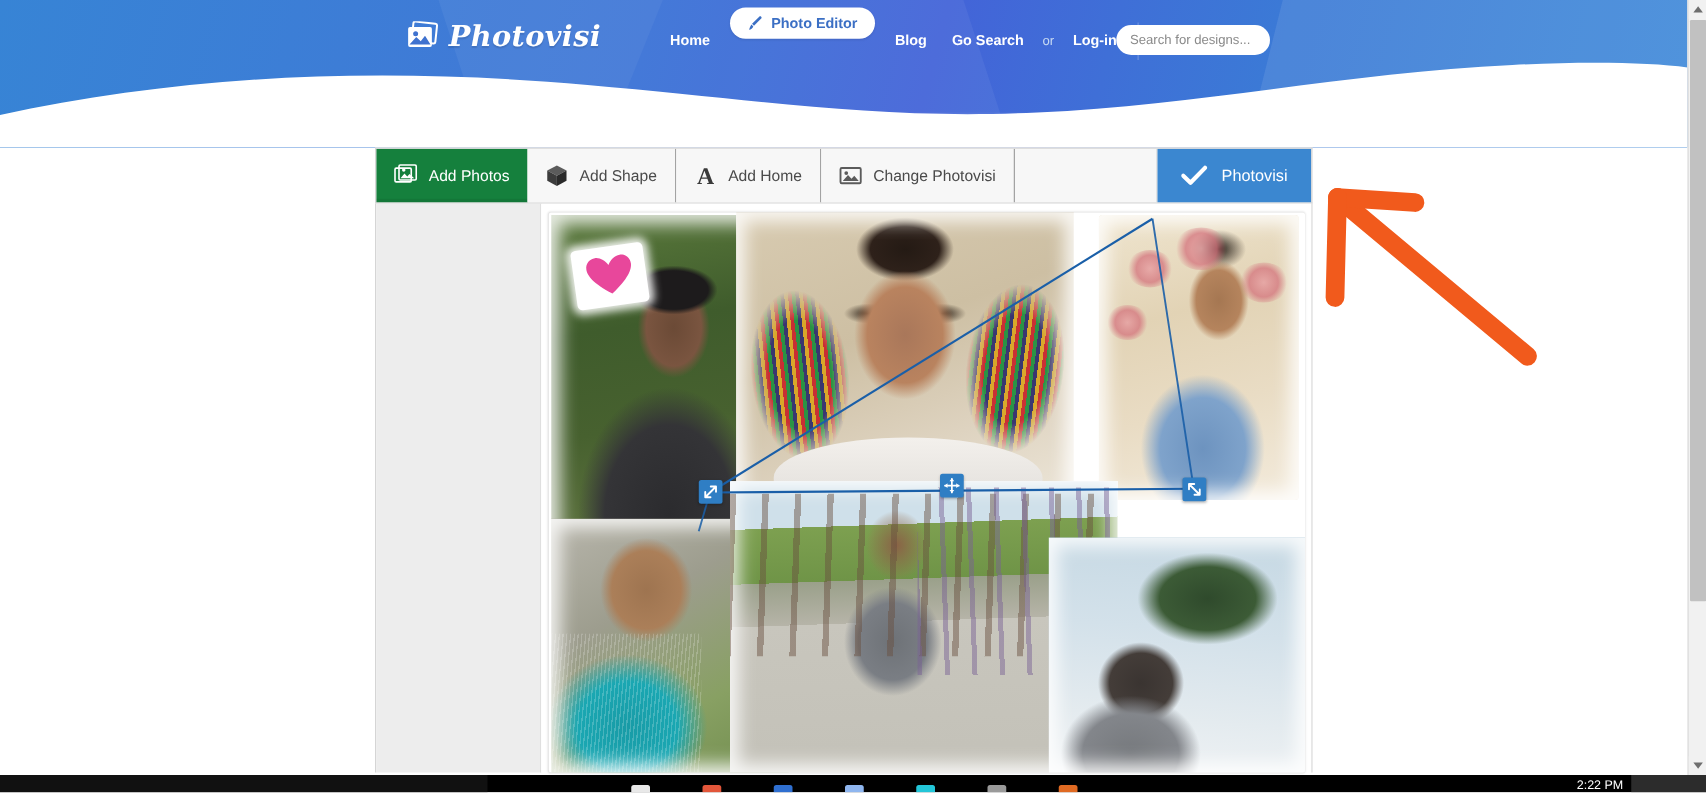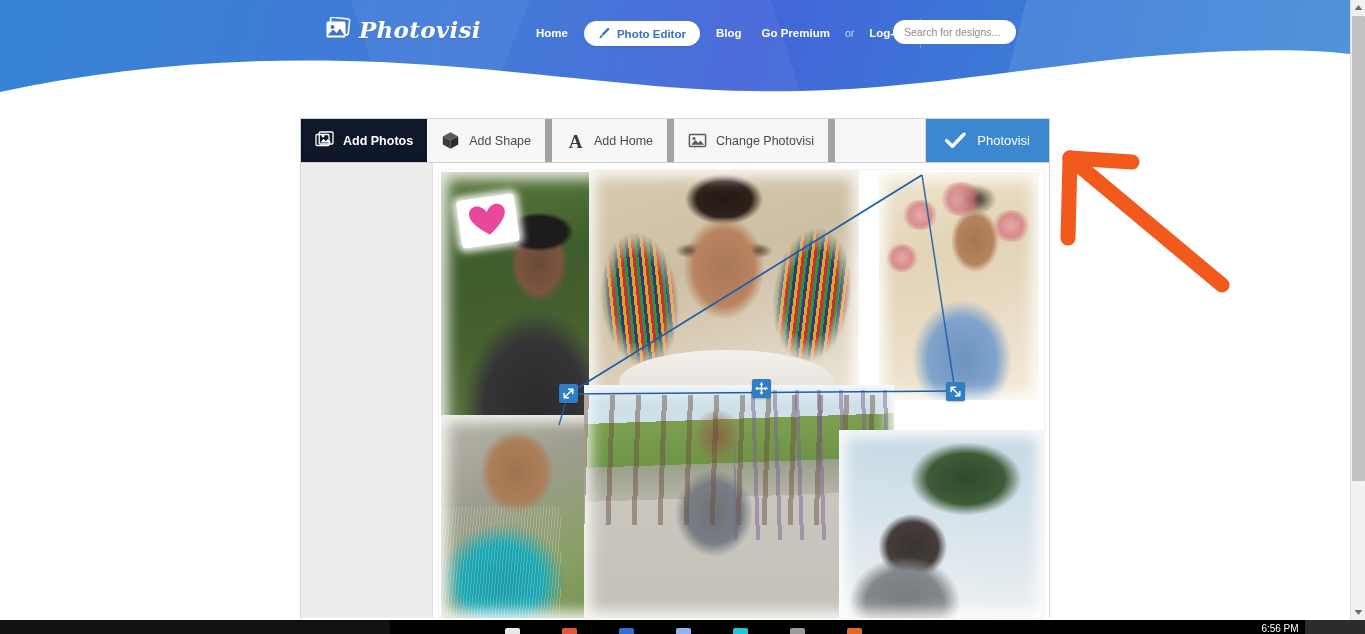--- a/index.html
+++ b/index.html
@@ -92,21 +92,21 @@
     font-weight: normal;
     padding: 0 5px;
     line-height: 30px;
   }
   #photo-editor-btn {
     display: flex; align-items: center; gap: 6px;
     background: #ffffff;
     border-radius: 15px;
     height: 25px;
     padding: 0 14px;
-    margin: 2px 6px;
+    margin: 17px 6px;
     cursor: pointer;
     box-shadow: 0 1px 2px rgba(0,0,0,0.10);
   }
   #photo-editor-btn .pe-label {
     color: #3b6fc4;
     font-size: 11.5px;
     font-weight: bold;
     white-space: nowrap;
   }
   #brush-icon { width: 13px; height: 13px; display:block; }
@@ -150,31 +150,31 @@
     background: #f7f7f7;
     border: 1px solid #d5d5d5;
     border-bottom: 1px solid #cfcfcf;
     display: flex;
     overflow: hidden;
   }
   .tab {
     display: flex; align-items: center; gap: 9px;
     padding: 0 14px;
     height: 43px;
-    border-right: 7px solid #a3a3a3;
+    border-right: 1px solid #a3a3a3;
     cursor: pointer;
     background: #f7f7f7;
     color: #4a4a4a;
     font-size: 12.5px;
     white-space: nowrap;
   }
   .tab.active {
-    background: #0f172a;
+    background: #15803d;
     color: #ffffff;
-    font-weight: bold;
+    font-weight: normal;
     border-right: none;
     box-shadow: inset 0 -3px 0 rgba(0,0,0,0.07);
   }
   .tab-icon { width: 19px; height: 19px; display: block; flex: none; }
   #tab-spacer { flex: 1; border-right: 1px solid #dcdcdc; }
   #continue-tab {
     display: flex; align-items: center; gap: 11px;
     padding: 0 19px;
     height: 43px;
     background: #3b87d0;
@@ -469,21 +469,21 @@
 
     <div id="photo-editor-btn">
       <svg id="brush-icon" viewBox="0 0 14 14">
         <path d="M11.8,1.4 C12.3,1.9 12.3,2.6 11.8,3.1 L5.6,9.3 L3.9,7.6 L10.1,1.4 C10.6,0.9 11.3,0.9 11.8,1.4 Z" fill="#3b6fc4"></path>
         <path d="M3.4,8.2 L5.0,9.8 C4.4,11.3 3.0,12.4 1.4,12.6 C1.9,11.0 2.4,9.5 3.4,8.2 Z" fill="#3b6fc4"></path>
       </svg>
       <span class="pe-label">Photo Editor</span>
     </div>
 
     <a class="nav-link">Blog</a>
-    <a class="nav-link">Go Premium</a>
+    <a class="nav-link">Go Search</a>
     <span class="nav-or">or</span>
     <a class="nav-link">Log-in</a>
     <div class="nav-sep"></div>
   </nav>
 
   <div id="search-wrap">
     <input id="search-input" type="text" placeholder="Search for designs..." style="">
 
   </div>
 
@@ -633,18 +633,18 @@
     <div id="taskbar-icons">
       <div class="tb-icon" style="background:#e8e8e8;"></div>
       <div class="tb-icon" style="background:#e2563a;"></div>
       <div class="tb-icon" style="background:#2f6fd0;"></div>
       <div class="tb-icon" style="background:#8fb6ef;"></div>
       <div class="tb-icon" style="background:#23c6d8;"></div>
       <div class="tb-icon" style="background:#9a9a9a;"></div>
       <div class="tb-icon" style="background:#e06a22;"></div>
     </div>
     <div id="taskbar-right">
-      <span id="clock">6:56 PM</span>
+      <span id="clock">2:22 PM</span>
       <div id="taskbar-notch"></div>
     </div>
   </div>
 
 </div>
 
 </body></html>

